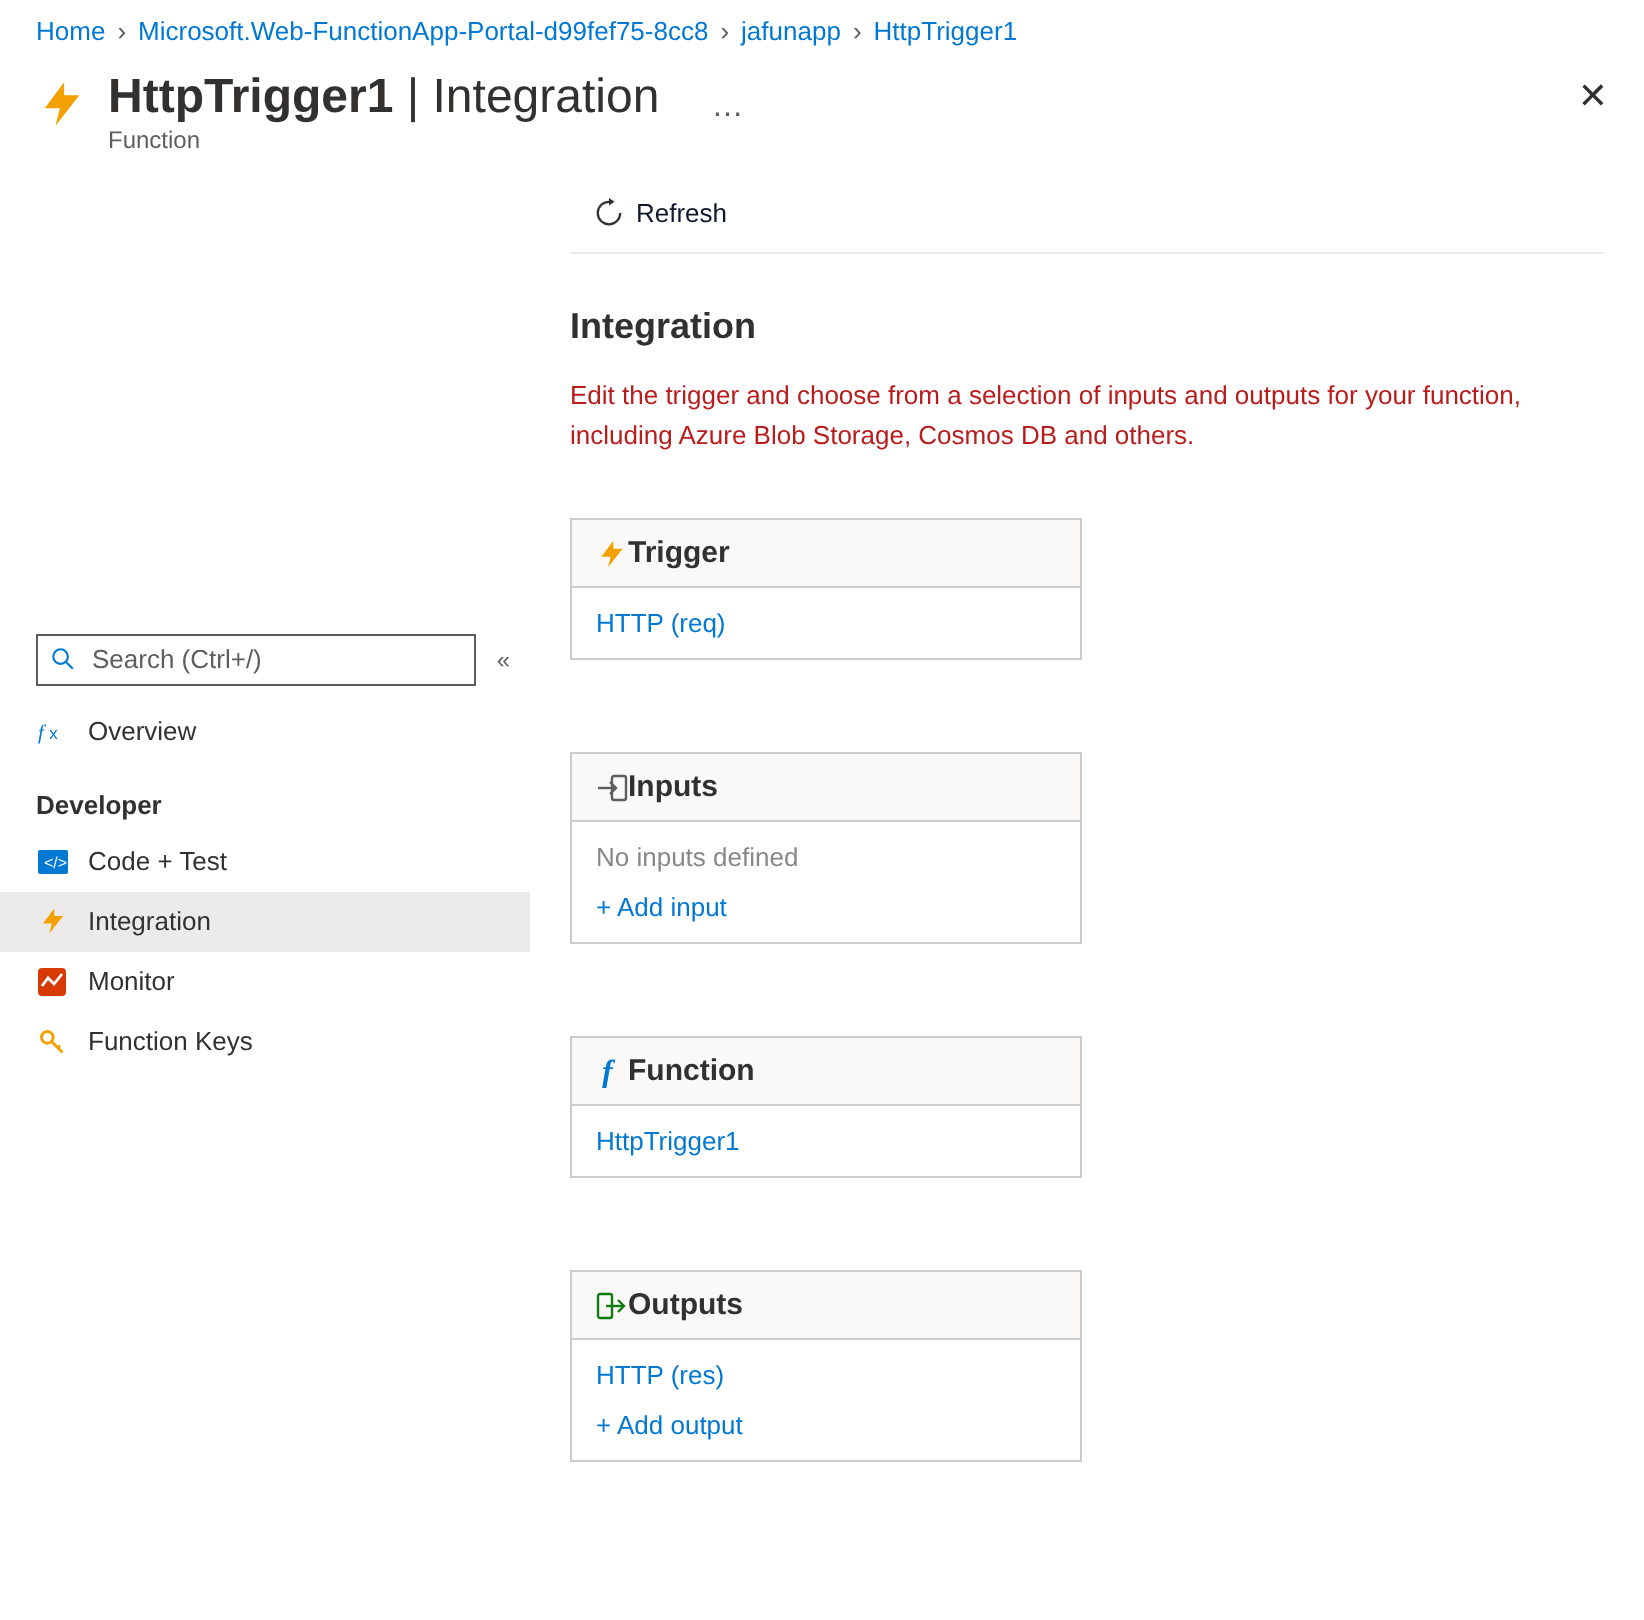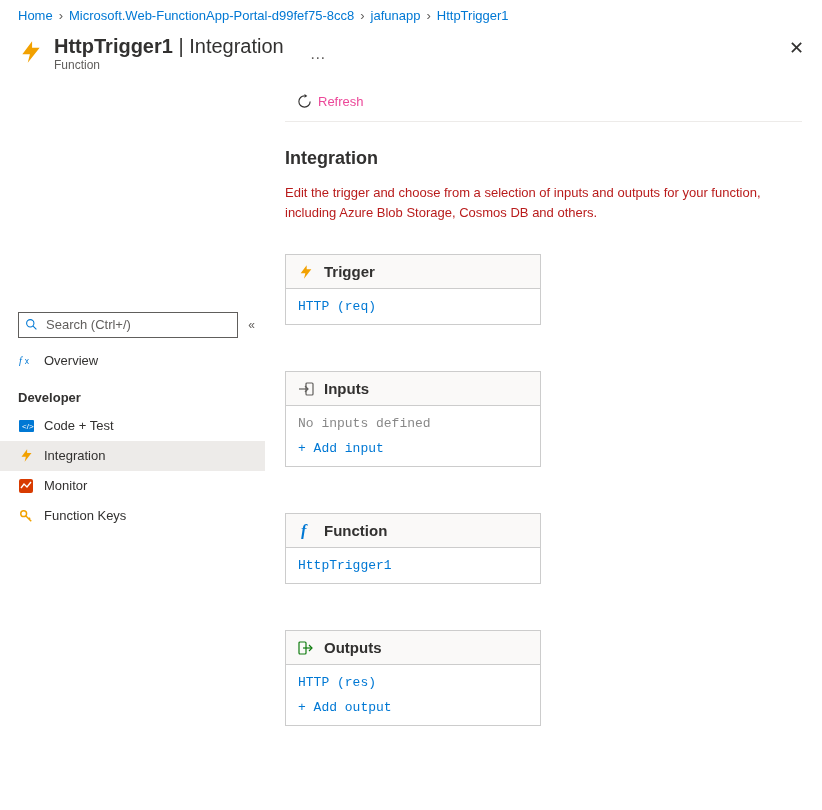--- a/index.html
+++ b/index.html
@@ -29,21 +29,21 @@
     align-items: flex-start;
     padding: 6px 18px 10px 18px;
     position: relative;
   }
   .header .big-icon {
     width: 26px; height: 26px;
     margin-top: 6px; margin-right: 10px;
     flex: 0 0 auto;
   }
   .header h1 {
-    font-size: 20px;
+    font-size: 24px;
     font-weight: 600;
     margin: 2px 12px 0 0;
     color: #323130;
   }
   .header h1 .thin { font-weight: 400; color: #323130; }
   .header .sub {
     font-size: 12px;
     color: #605e5c;
     margin-top: 0px;
   }
@@ -131,21 +131,21 @@
     display: flex;
     align-items: center;
     height: 40px;
     border-bottom: 1px solid #edebe9;
     gap: 8px;
     padding-left: 6px;
     margin-bottom: 26px;
   }
   .toolbar .tbtn {
     display: flex; align-items: center; gap: 6px;
-    color: #ec4899; font-size: 13px;
+    color: #0f172a; font-size: 13px;
     padding: 4px 6px;
     cursor: pointer;
   }
 
   
   .sec-heading {
     font-size: 18px;
     font-weight: 600;
     margin: 0 0 14px 0;
   }
@@ -159,30 +159,30 @@
 
   
   .card {
     width: 256px;
     border: 1px solid #cccccc;
     margin-bottom: 46px;
     font-size: 14px;
   }
   .card.last { margin-bottom: 0; }
   .card-head {
-    display: flex; align-items: center; gap: 10px;
+    display: flex; align-items: center; gap: 0;
     padding: 8px 12px;
     border-bottom: 1px solid #cccccc;
     background: #faf9f8;
     font-weight: 600;
     font-size: 15px;
     color: #323130;
   }
   .card-head .ci { width: 16px; height: 16px; display:flex; align-items:center; justify-content:center;}
-  .card-body { padding: 10px 12px; display: flex; flex-direction: column; gap: 10px; font-family: Liberation Mono, monospace; }
+  .card-body { padding: 10px 12px; display: flex; flex-direction: column; gap: 10px; }
   .link { color: #0078d4; cursor: pointer; font-size: 13px; }
   .muted { color: #888; font-size: 13px; }
 
   
   svg { display: block; }
 </style>
 </head>
 <body>
 
 <div class="breadcrumb">

